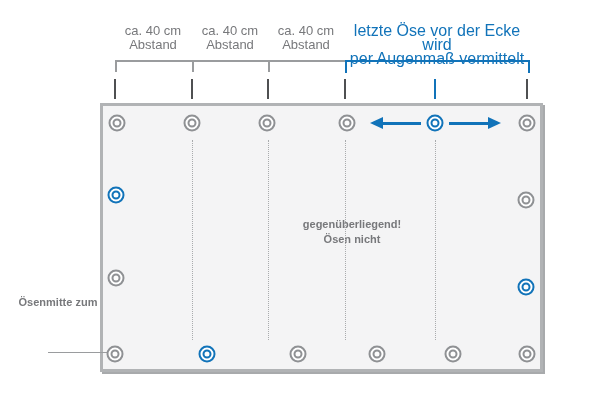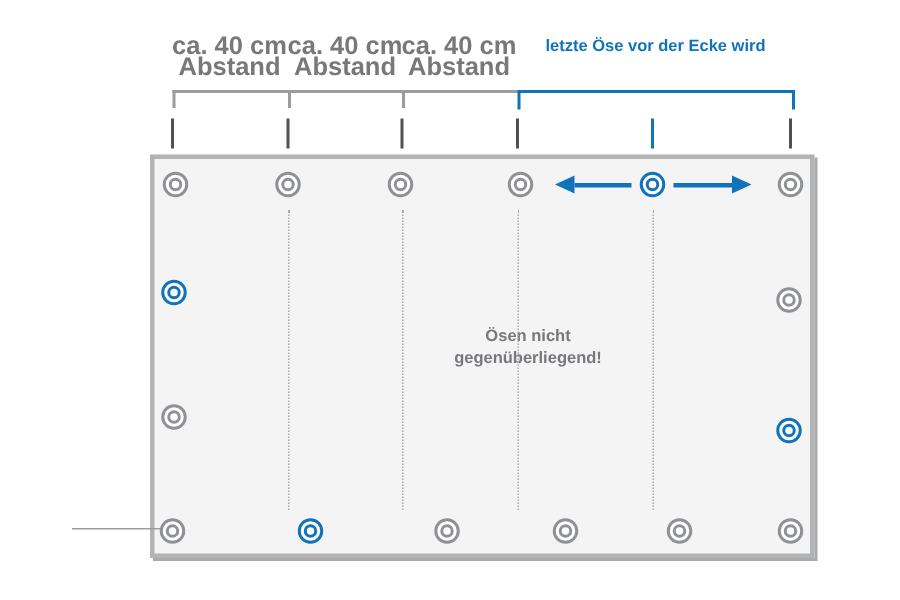--- a/index.html
+++ b/index.html
@@ -9,25 +9,25 @@
   }
   
   .banner{
     position:absolute;left:100px;top:103px;width:443px;height:269px;
     box-sizing:border-box;background:#f4f4f5;border:3px solid #b1b3b5;
     box-shadow:2px 2px 0 #a8aaac;
   }
   
   .meas-label{
     position:absolute;top:24px;width:120px;text-align:center;
-    font-size:17px;line-height:14px;font-weight:bold;color:#77787b;
+    font-size:13px;line-height:14px;font-weight:normal;color:#77787b;
   }
   .corner-label{
     position:absolute;top:24px;width:200px;text-align:center;
-    font-size:11px;line-height:14px;font-weight:bold;color:#1173b9;
+    font-size:16px;line-height:14px;font-weight:normal;color:#1173b9;
   }
   .lbl-line{display:block;}
   
   .bracket-h{position:absolute;height:1.5px;}
   .bracket-v{position:absolute;width:1.5px;}
   .gray-b{background:#9a9c9e;}
   .blue-b{background:#1173b9;}
   
   .tick{position:absolute;top:79px;width:2px;height:20px;}
   .tick.gray{background:#4f5052;}
@@ -62,30 +62,32 @@
   }
   .edge-note-line{position:absolute;left:48px;top:352px;width:62px;height:1px;background:#9a9c9e;}
 </style>
 </head>
 <body>
 
 <div class="stage">
 
   <div class="corner-label" id="corner-label" style="left: 337px;">
     <span class="lbl-line">letzte Öse vor der Ecke wird</span>
+    <span class="lbl-line">per Augenmaß vermittelt</span>
   </div>
 
   <div class="banner"></div>
 
   <div class="center-note">
+    <span class="lbl-line">gegenüberliegend!</span>
     <span class="lbl-line">Ösen nicht</span>
-    <span class="lbl-line">gegenüberliegend!</span>
   </div>
 
   <div class="edge-note">
+    <span class="lbl-line">Ösenmitte zum</span>
   </div>
   <div class="edge-note-line"></div>
 
   <div id="layer-brackets">
       <div class="bracket-h gray-b" style="left: 115px; top: 60px; width: 230px;"></div>
       <div class="bracket-v gray-b" style="left: 115px; top: 60px; height: 12px;"></div>
       <div class="bracket-v gray-b" style="left: 192px; top: 60px; height: 12px;"></div>
       <div class="bracket-v gray-b" style="left: 268px; top: 60px; height: 12px;"></div>
       <div class="bracket-h blue-b" style="left: 345px; top: 60px; width: 183px;"></div>
       <div class="bracket-v blue-b" style="left: 345px; top: 60px; height: 13px;"></div>

